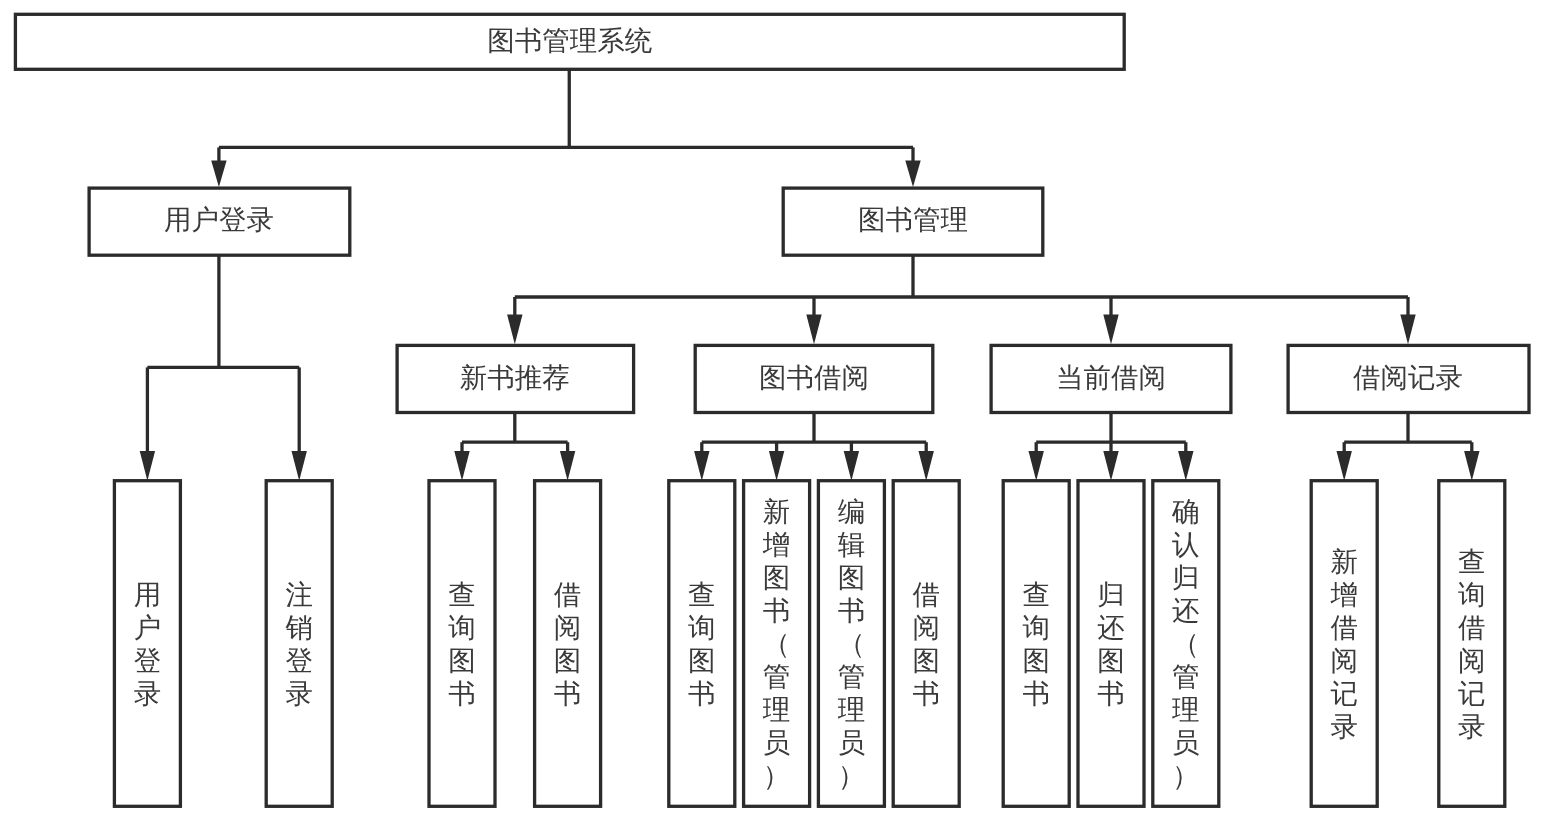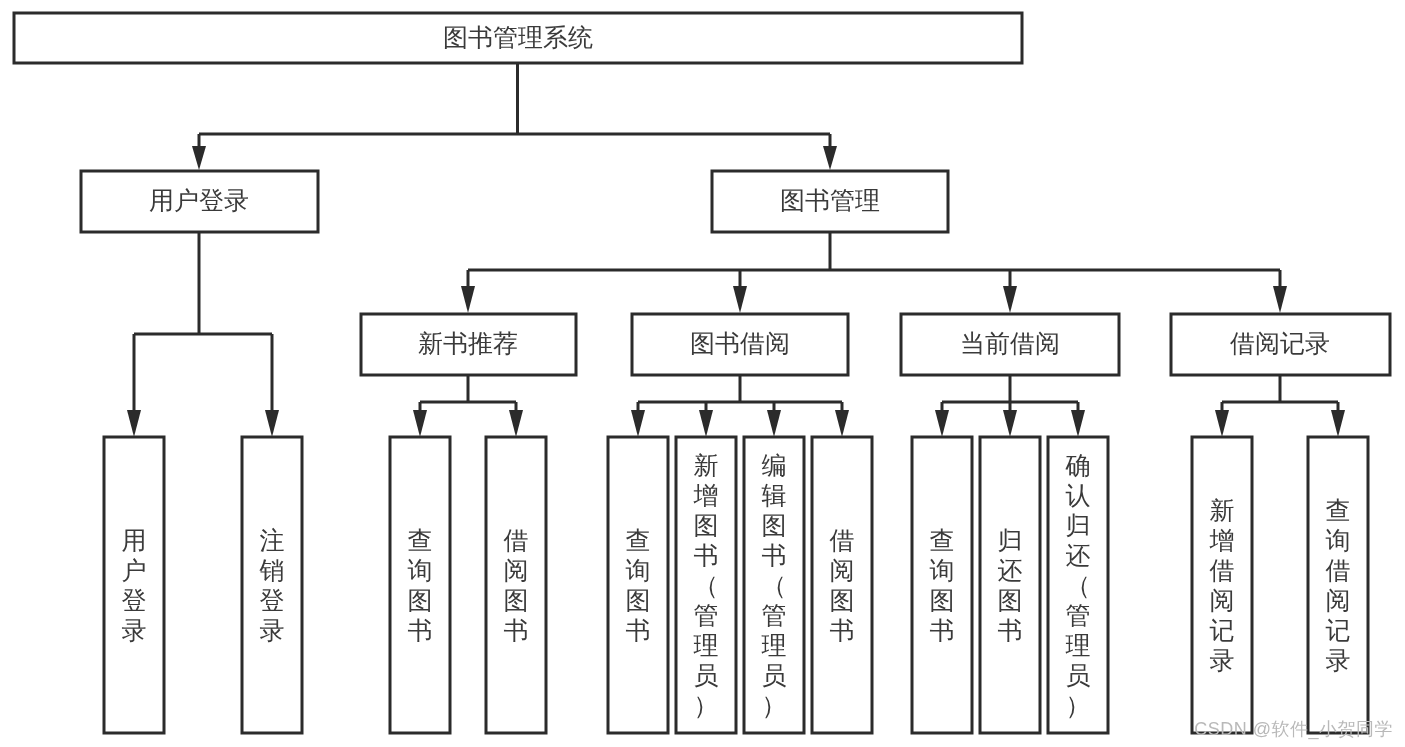--- a/index.html
+++ b/index.html
@@ -231,15 +231,14 @@
       <text class="node-label-v" x="1222" y="585"><tspan x="1222" y="519">新</tspan><tspan x="1222" y="549">增</tspan><tspan x="1222" y="579">借</tspan><tspan x="1222" y="609">阅</tspan><tspan x="1222" y="639">记</tspan><tspan x="1222" y="669">录</tspan></text>
     </g>
 
     <g>
       <rect class="node-box" x="1308" y="437" width="60" height="296"></rect>
       <text class="node-label-v" x="1338" y="585"><tspan x="1338" y="519">查</tspan><tspan x="1338" y="549">询</tspan><tspan x="1338" y="579">借</tspan><tspan x="1338" y="609">阅</tspan><tspan x="1338" y="639">记</tspan><tspan x="1338" y="669">录</tspan></text>
     </g>
 
   </svg>
 
-  <div class="watermark-text">CSDN @软件_小贺同学</div>
 
 </div>
 
 </body></html>

